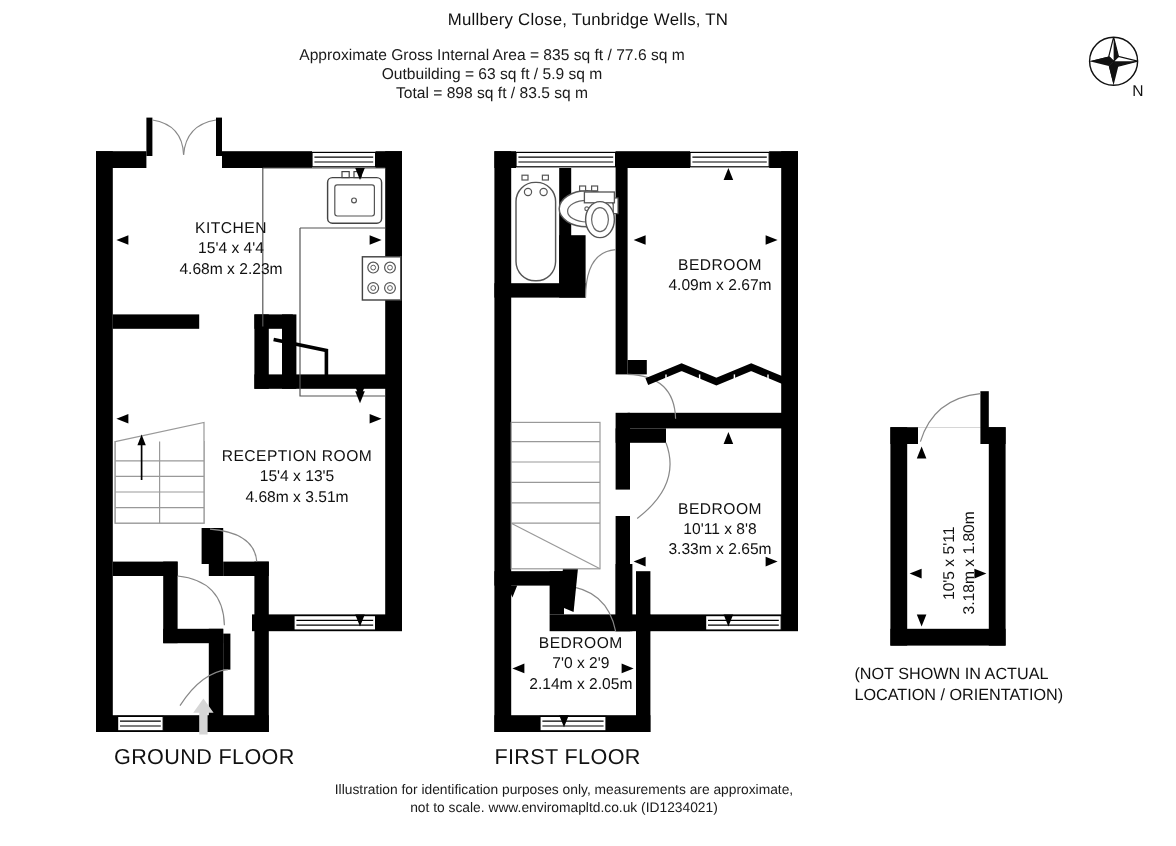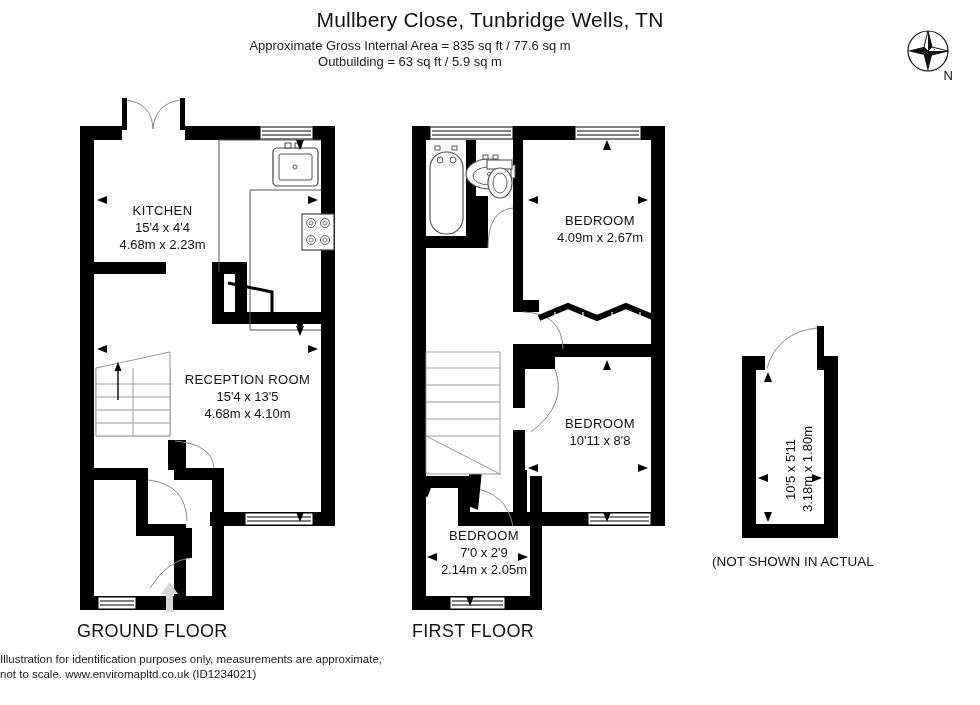--- a/index.html
+++ b/index.html
@@ -10,21 +10,21 @@
     color:#1a1a1a;
     overflow:hidden;
     position:relative;
   }
   #root{position:relative;width:980px;height:705px;}
 
   
   .title{
     position:absolute;left:0;top:8px;width:980px;
     text-align:center;
-    font-size:21px;font-weight:400;letter-spacing:.2px;
+    font-size:14px;font-weight:400;letter-spacing:.2px;
     color:#111;
   }
   .areas{
     position:absolute;left:0;top:38px;width:820px;
     text-align:center;font-size:13px;line-height:16px;color:#1a1a1a;
   }
   .areas div{white-space:nowrap;}
 
   
   .compass{position:absolute;left:905px;top:28px;width:46px;height:52px;}
@@ -48,33 +48,34 @@
     position:absolute;font-size:13.5px;line-height:17px;color:#111;
     text-align:center;white-space:nowrap;
   }
   .vlabel{
     position:absolute;font-size:13px;line-height:17px;color:#111;
     white-space:nowrap;
     transform-origin:0 0;
     transform:rotate(-90deg);
   }
   .footer{
-    position:absolute;left:0;top:652px;width:940px;
+    position:absolute;left:0;top:652px;width:940px;text-align:center;
     font-size:11.5px;line-height:15px;color:#1a1a1a;
   }
 </style>
 </head>
 <body>
 
 <div id="root">
 
   <div class="title">Mullbery Close, Tunbridge Wells, TN</div>
   <div class="areas">
     <div>Approximate Gross Internal Area = 835 sq ft / 77.6 sq m</div>
     <div>Outbuilding = 63 sq ft / 5.9 sq m</div>
+    <div>Total = 898 sq ft / 83.5 sq m</div>
   </div>
 
   <div class="compass">
     <svg width="46" height="46" viewBox="0 0 46 46">
       <circle cx="23" cy="23" r="20" fill="none" stroke="#111" stroke-width="1.2"></circle>
 
       <polygon points="23,3 27,19 23,23 19,19" fill="#111"></polygon>
       <polygon points="43,23 27,27 23,23 27,19" fill="#fff" stroke="#111" stroke-width="1"></polygon>
       <polygon points="23,43 19,27 23,23 27,27" fill="#111"></polygon>
       <polygon points="3,23 19,19 23,23 19,27" fill="#111"></polygon>
@@ -369,54 +370,56 @@
       <path d="M817,328 Q778,332 767,368" fill="none" stroke="#888" stroke-width="1"></path>
       <g fill="#000">
         <path d="M768,372 L764,382 L772,382 Z"></path>
         <path d="M758,478 L768,474 L768,482 Z"></path>
         <path d="M822,478 L812,474 L812,482 Z"></path>
         <path d="M768,522 L764,512 L772,512 Z"></path>
       </g>
     </g>
   </svg>
 
-  <div class="roomlabel" style="left:70px;top:181px;width:185px;margin-top:21px;">
+  <div class="roomlabel" style="left:100px;top:181px;width:185px;">
     <div class="nm">KITCHEN</div>
     <div>15'4 x 4'4</div>
     <div>4.68m x 2.23m</div>
   </div>
 
   <div class="roomlabel" style="left:140px;top:371px;width:215px;">
     <div class="nm">RECEPTION ROOM</div>
     <div>15'4 x 13'5</div>
-    <div>4.68m x 4.10m</div>
+    <div>4.68m x 3.51m</div>
   </div>
 
   <div class="roomlabel" style="left:500px;top:212px;width:200px;">
     <div class="nm">BEDROOM</div>
     <div>4.09m x 2.67m</div>
   </div>
 
   <div class="roomlabel" style="left:500px;top:415px;width:200px;">
     <div class="nm">BEDROOM</div>
     <div>10'11 x 8'8</div>
+    <div>3.33m x 2.65m</div>
   </div>
 
   <div class="roomlabel" style="left:398px;top:527px;width:172px;">
     <div class="nm">BEDROOM</div>
     <div>7'0 x 2'9</div>
     <div>2.14m x 2.05m</div>
   </div>
 
   <div class="vlabel" style="left:782px;top:500px;">10'5 x 5'11</div>
   <div class="vlabel" style="left:799px;top:512px;">3.18m x 1.80m</div>
 
   <div class="outnote" style="left:712px;top:553px;">(NOT SHOWN IN ACTUAL</div>
-
-  <div class="floorlabel" style="left:77px;top:621px;">GROUND FLOOR</div>
+  <div class="outnote" style="left:712px;top:570px;">LOCATION / ORIENTATION)</div>
+
+  <div class="floorlabel" style="left:95px;top:621px;">GROUND FLOOR</div>
   <div class="floorlabel" style="left:412px;top:621px;">FIRST FLOOR</div>
 
   <div class="footer">
     <div>Illustration for identification purposes only, measurements are approximate,</div>
     <div>not to scale. www.enviromapltd.co.uk (ID1234021)</div>
   </div>
 
 </div>
 
 </body></html>

